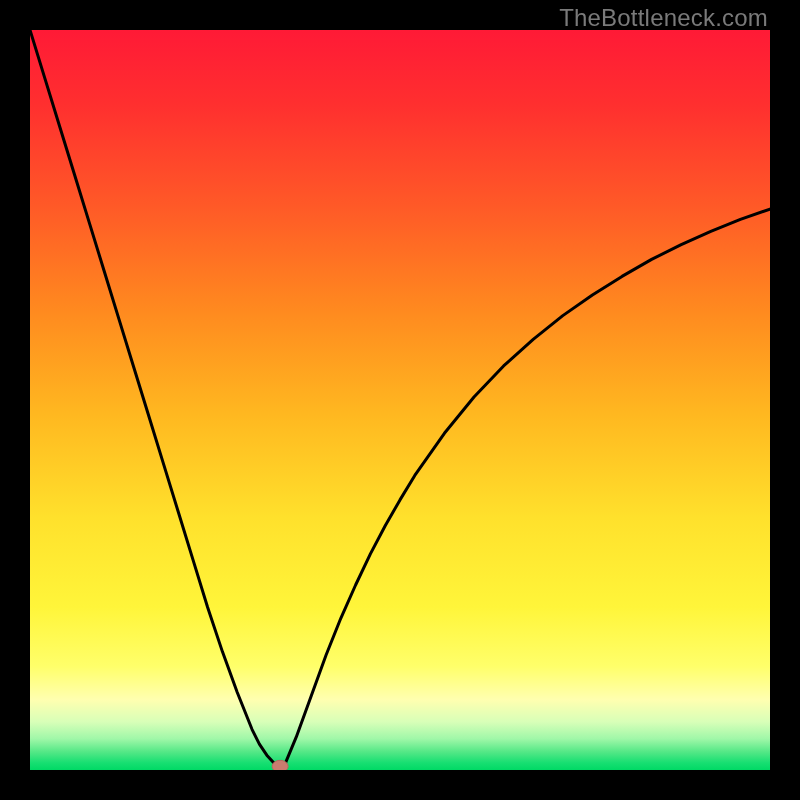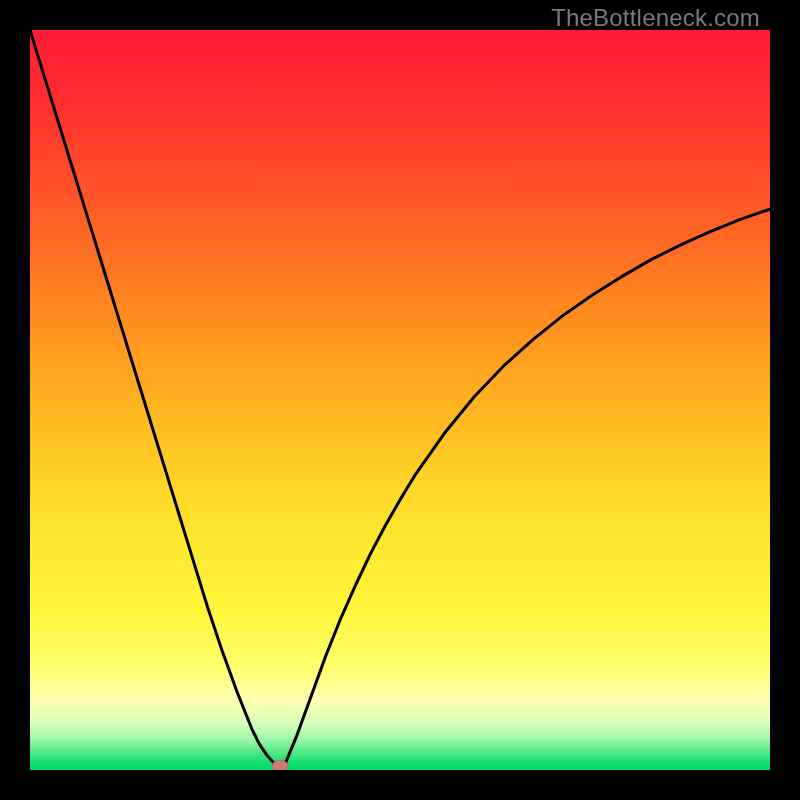--- a/index.html
+++ b/index.html
@@ -23,21 +23,21 @@
     position: absolute;
     left: 0;
     top: 0;
     width: 740px;
     height: 740px;
     display: block;
   }
   .watermark {
     position: absolute;
     top: 4px;
-    right: 40px;
+    right: 32px;
     color: #7a7a7a;
     font-size: 24px;
     font-weight: 500;
     letter-spacing: 0.2px;
     user-select: none;
   }
 </style>
 </head>
 <body>
 

